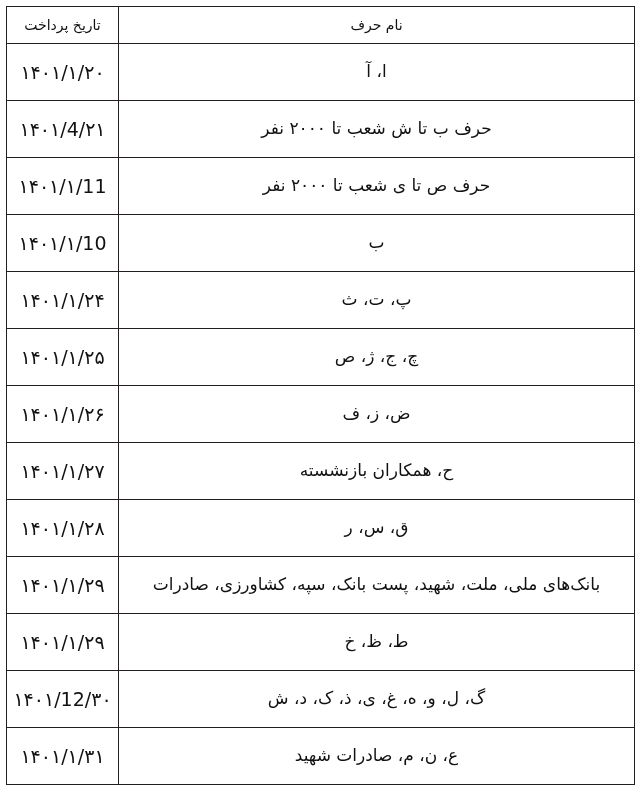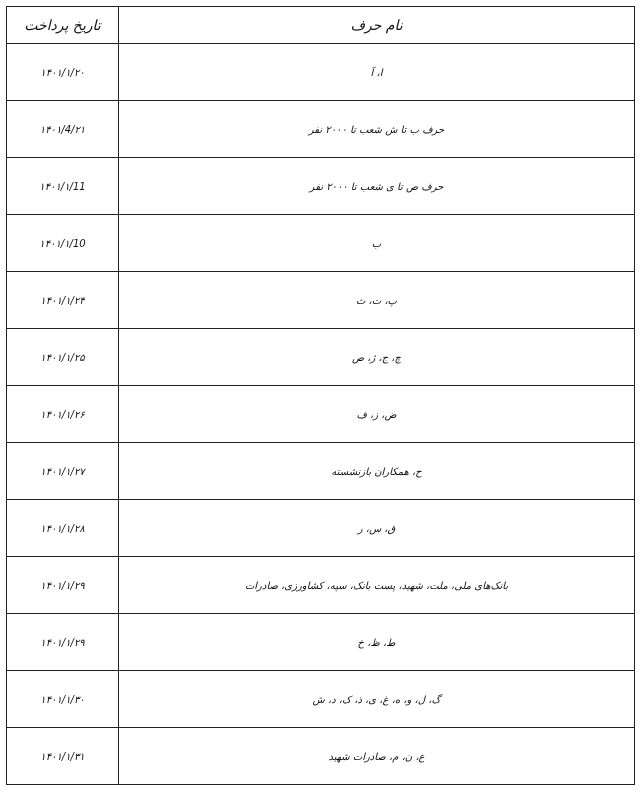--- a/index.html
+++ b/index.html
@@ -31,37 +31,36 @@
   }
   table.payment-table td,
   table.payment-table th {
     border: 1px solid #231f20;
     padding: 0 0;
     font-weight: normal;
     font-size: 14px;
     line-height: 1.5;
     vertical-align: middle;
     text-align: center;
-    font-style: italic;
   }
   col.col-letter { width: 516px; }
   col.col-date   { width: 112px; }
 
   thead th {
     height: 36px;
     font-size: 14.5px;
   }
   tbody td {
     height: 56px;
   }
   tbody td.letter-cell {
-    font-size: 10px;
+    font-size: 17px;
   }
   tbody td.date-cell {
-    font-size: 10px;
+    font-size: 19px;
     letter-spacing: 0.2px;
   }
 </style>
 </head>
 <body>
 
 <div class="sheet">
   <table class="payment-table">
     <colgroup>
       <col class="col-letter">
@@ -113,21 +112,21 @@
       <tr>
         <td class="letter-cell">بانک‌های ملی، ملت، شهید، پست بانک، سپه، کشاورزی، صادرات</td>
         <td class="date-cell">۱۴۰۱/۱/۲۹</td>
       </tr>
       <tr>
         <td class="letter-cell">ط، ظ، خ</td>
         <td class="date-cell">۱۴۰۱/۱/۲۹</td>
       </tr>
       <tr>
         <td class="letter-cell">گ، ل، و، ه، غ، ی، ذ، ک، د، ش</td>
-        <td class="date-cell">۱۴۰۱/۱/۳۰</td>
+        <td class="date-cell">۱۴۰۱/12/۳۰</td>
       </tr>
       <tr>
         <td class="letter-cell">ع، ن، م، صادرات شهید</td>
         <td class="date-cell">۱۴۰۱/۱/۳۱</td>
       </tr>
     </tbody>
   </table>
 </div>
 
 </body></html>

